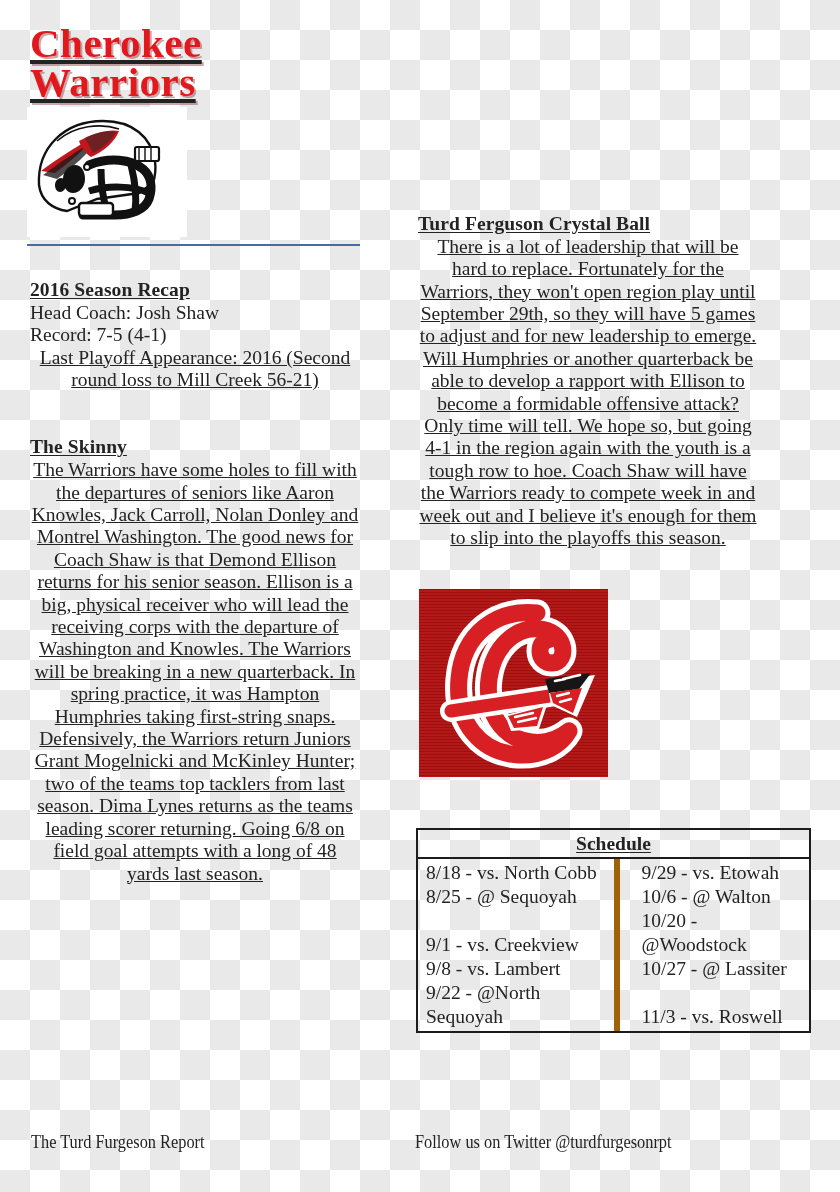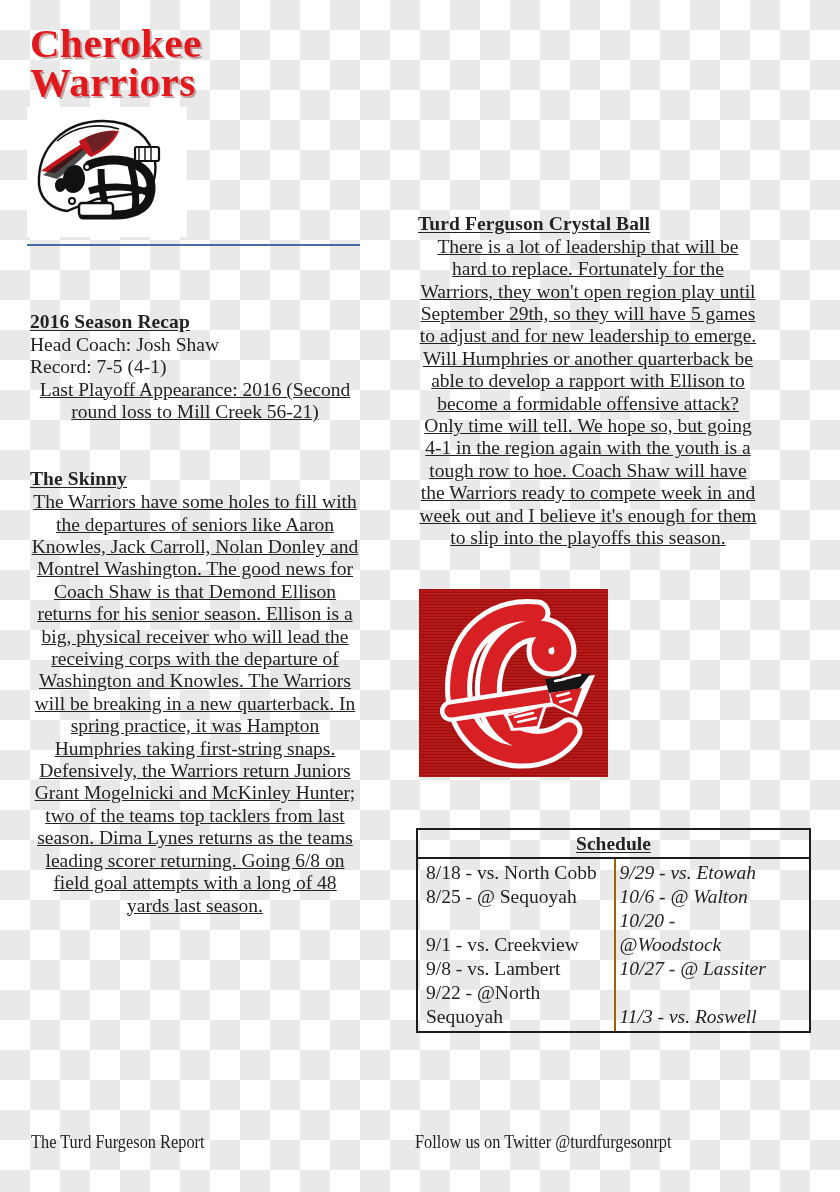--- a/index.html
+++ b/index.html
@@ -10,37 +10,37 @@
     
     background-color:#ffffff;
     background-image:
       linear-gradient(45deg,#e9e9e9 25%,transparent 25%,transparent 75%,#e9e9e9 75%,#e9e9e9),
       linear-gradient(45deg,#e9e9e9 25%,transparent 25%,transparent 75%,#e9e9e9 75%,#e9e9e9);
     background-size:60px 60px;
     background-position:0 0,30px 30px;
   }
 
   
-  #masthead{position:absolute;left:27px;top:24px;width:335px;}
+  #masthead{position:absolute;left:27px;top:24px;width:335px;text-decoration:underline;}
   #brand-title{
     font-weight:bold;color:#e2181c;line-height:.96;
     font-size:41px;letter-spacing:.5px;
     text-shadow:2px 2px 0 rgba(120,40,40,.40);
     padding-left:3px;
   }
   #brand-title .ln{display:block;white-space:nowrap;}
   #helmet-wrap{width:160px;height:130px;margin-top:4px;}
   #helmet-wrap svg{display:block;}
   #masthead-rule{
     margin-top:7px;height:0;border-top:2px solid #4a6aa6;width:333px;
   }
 
   
   .col{position:absolute;}
-  #left-col{left:30px;top:278px;width:330px;margin-top:32px;}
+  #left-col{left:30px;top:278px;width:330px;}
   #right-col{left:418px;top:212px;width:340px;}
 
   .sec-head{
     font-weight:bold;font-size:19.5px;line-height:1.22;
     text-decoration:underline;text-underline-offset:2px;
     margin:0 0 0 0;letter-spacing:.1px;
   }
   .line{font-size:19.5px;line-height:22.4px;margin:0;white-space:nowrap;}
   .para{font-size:19.5px;line-height:22.4px;margin:0;text-align:center;text-decoration:underline;}
   .gap{height:22px;}
@@ -60,21 +60,21 @@
     position:absolute;left:416px;top:828px;width:391px;
     border:2px solid #1c1c1c;background:transparent;
   }
   #schedule-title{
     text-align:center;font-weight:bold;font-size:19.5px;line-height:24px;
     padding:2px 0 1px;border-bottom:2px solid #1c1c1c;
     text-decoration:underline;text-underline-offset:2px;
   }
   #schedule-grid{display:flex;}
   .sched-col{width:50%;box-sizing:border-box;padding:2px 0 2px 8px;}
-  .sched-col.right{border-left:2px solid #a16207;padding-left:4px;font-style:italic;}
+  .sched-col.right{border-left:6px solid #a16207;padding-left:22px;}
   .sched-cell{font-size:19.5px;line-height:24px;height:24px;white-space:nowrap;}
   .sched-cell.blank{visibility:hidden;}
 
   
   #footer{position:absolute;left:0;top:1126px;width:743px;height:34px;}
   .foot-txt{
     position:absolute;font-size:19px;line-height:24px;
     font-family:"Liberation Serif","DejaVu Serif",serif;
     transform:scaleX(.86);transform-origin:left center;white-space:nowrap;
   }

